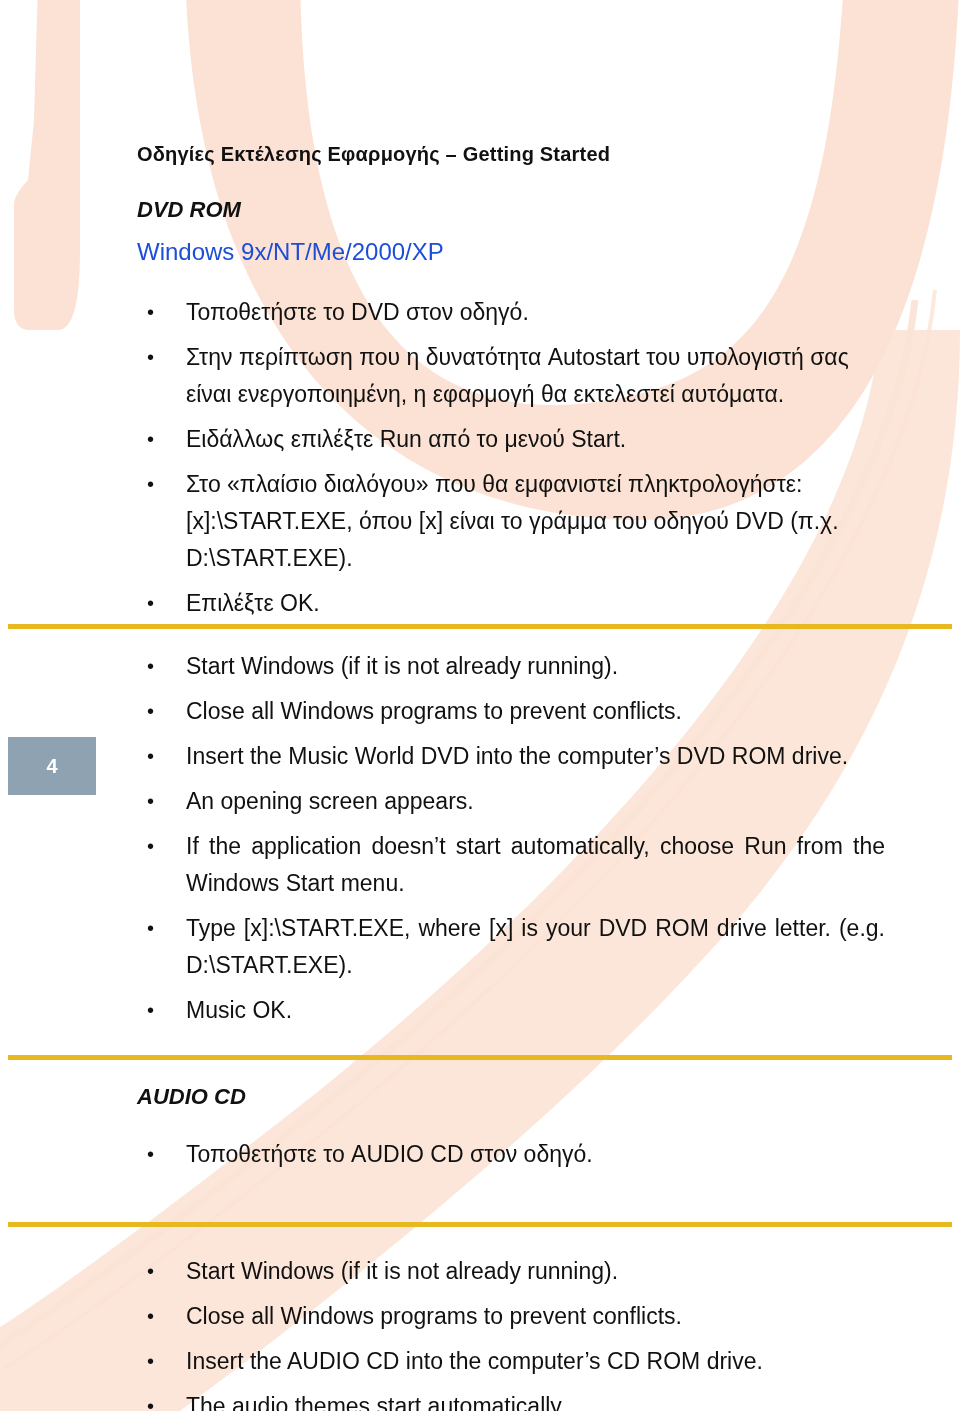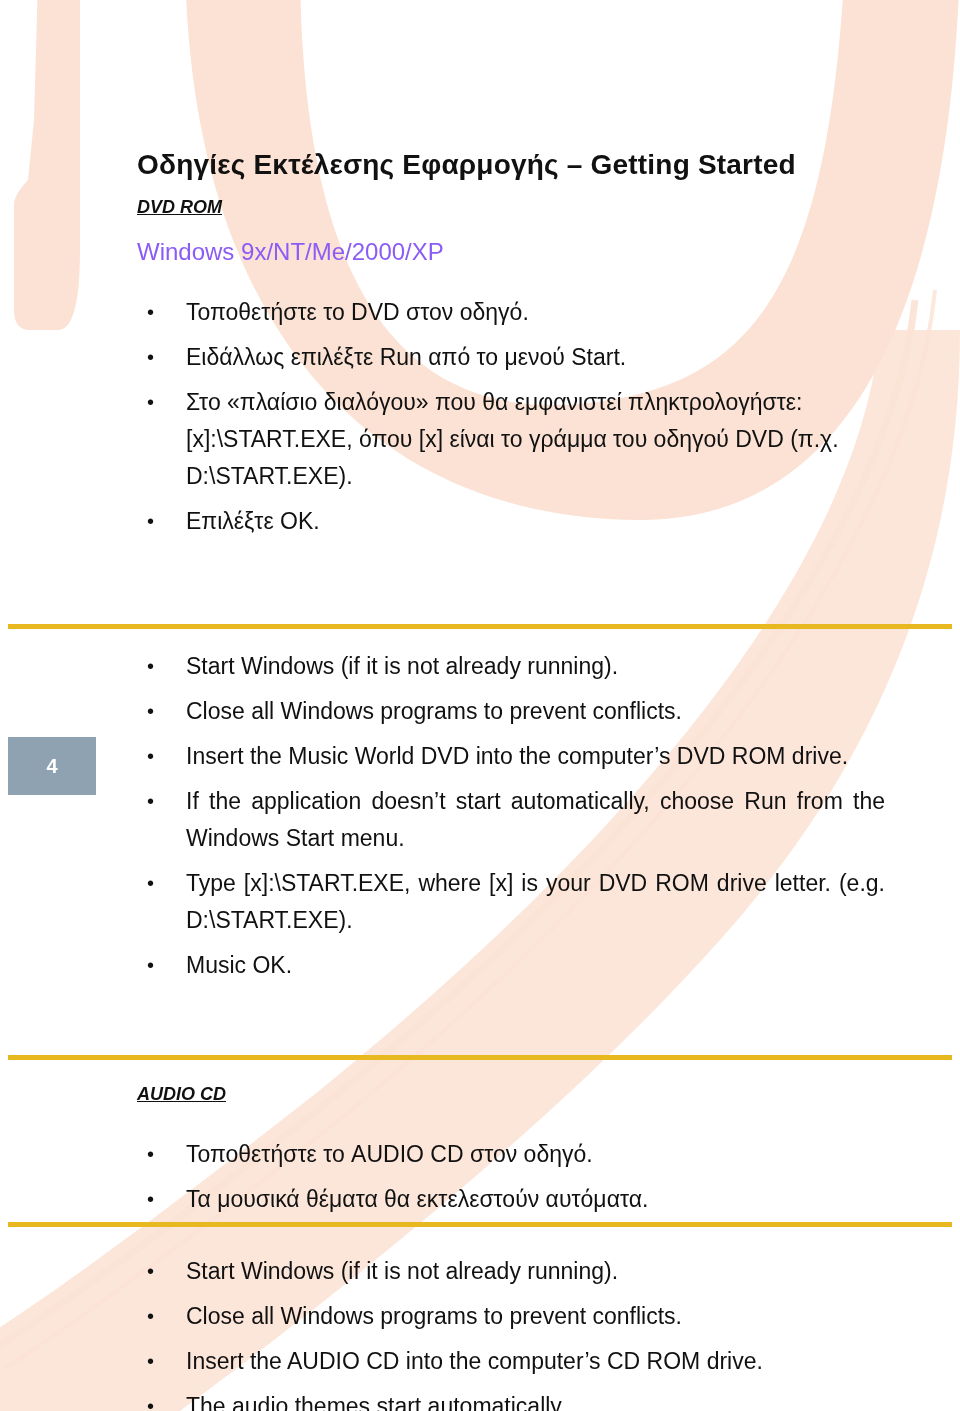--- a/index.html
+++ b/index.html
@@ -54,44 +54,43 @@
     position: absolute;
     left: 0;
     top: 0;
     width: 960px;
   }
 
   .title {
     position: absolute;
     left: 137px;
     top: 130px;
-    font-size: 28px;
+    font-size: 20px;
     font-weight: bold;
     letter-spacing: 0.2px;
     color: #111111;
     white-space: nowrap;
   }
 
   .subhead {
     position: absolute;
     left: 137px;
     font-style: italic;
     font-weight: bold;
-    font-size: 18px;
-    color: #111111;
-    text-decoration: underline;
+    font-size: 22px;
+    color: #111111;
   }
   .subhead.dvd { top: 197px; }
 
   .plain-line {
     position: absolute;
     left: 137px;
     top: 238px;
     font-size: 24px;
-    color: #8b5cf6;
+    color: #1d4ed8;
   }
 
   ul.bullets {
     list-style: none;
     margin: 8px;
     padding: 0;
     position: absolute;
     left: 137px;
     width: 740px;
   }
@@ -175,43 +174,44 @@
     <div class="doc-body">
 
       <h1 class="title">Οδηγίες Εκτέλεσης Εφαρμογής – Getting Started</h1>
 
       <div class="subhead dvd">DVD ROM</div>
 
       <div class="plain-line">Windows 9x/NT/Me/2000/XP</div>
 
       <ul class="bullets block-greek-1">
         <li>Τοποθετήστε το DVD στον οδηγό.</li>
+        <li>Στην περίπτωση που η δυνατότητα Autostart του υπολογιστή σας είναι ενεργοποιημένη, η εφαρμογή θα εκτελεστεί αυτόματα.</li>
         <li>Ειδάλλως επιλέξτε Run από το μενού Start.</li>
         <li>Στο «πλαίσιο διαλόγου» που θα εμφανιστεί πληκτρολογήστε: [x]:\START.EXE, όπου [x] είναι το γράμμα του οδηγού DVD (π.χ. D:\START.EXE).</li>
         <li>Επιλέξτε OK.</li>
       </ul>
 
       <div class="rule" style="top:624px;"></div>
 
       <ul class="bullets block-english-1 justify">
         <li>Start Windows (if it is not already running).</li>
         <li>Close all Windows programs to prevent conflicts.</li>
         <li>Insert the Music World DVD into the computer’s DVD ROM drive.</li>
+        <li>An opening screen appears.</li>
         <li>If the application doesn’t start automatically, choose Run from the Windows Start menu.</li>
         <li>Type [x]:\START.EXE, where [x] is your DVD ROM drive letter. (e.g. D:\START.EXE).</li>
         <li>Music OK.</li>
       </ul>
 
       <div class="rule" style="top:1055px;"></div>
 
       <div class="subhead audio">AUDIO CD</div>
 
       <ul class="bullets block-greek-2">
         <li>Τοποθετήστε το AUDIO CD στον οδηγό.</li>
-        <li>Τα μουσικά θέματα θα εκτελεστούν αυτόματα.</li>
       </ul>
 
       <div class="rule" style="top:1222px;"></div>
 
       <ul class="bullets block-english-2">
         <li>Start Windows (if it is not already running).</li>
         <li>Close all Windows programs to prevent conflicts.</li>
         <li>Insert the AUDIO CD into the computer’s  CD ROM drive.</li>
         <li>The audio themes start automatically.</li>
       </ul>

